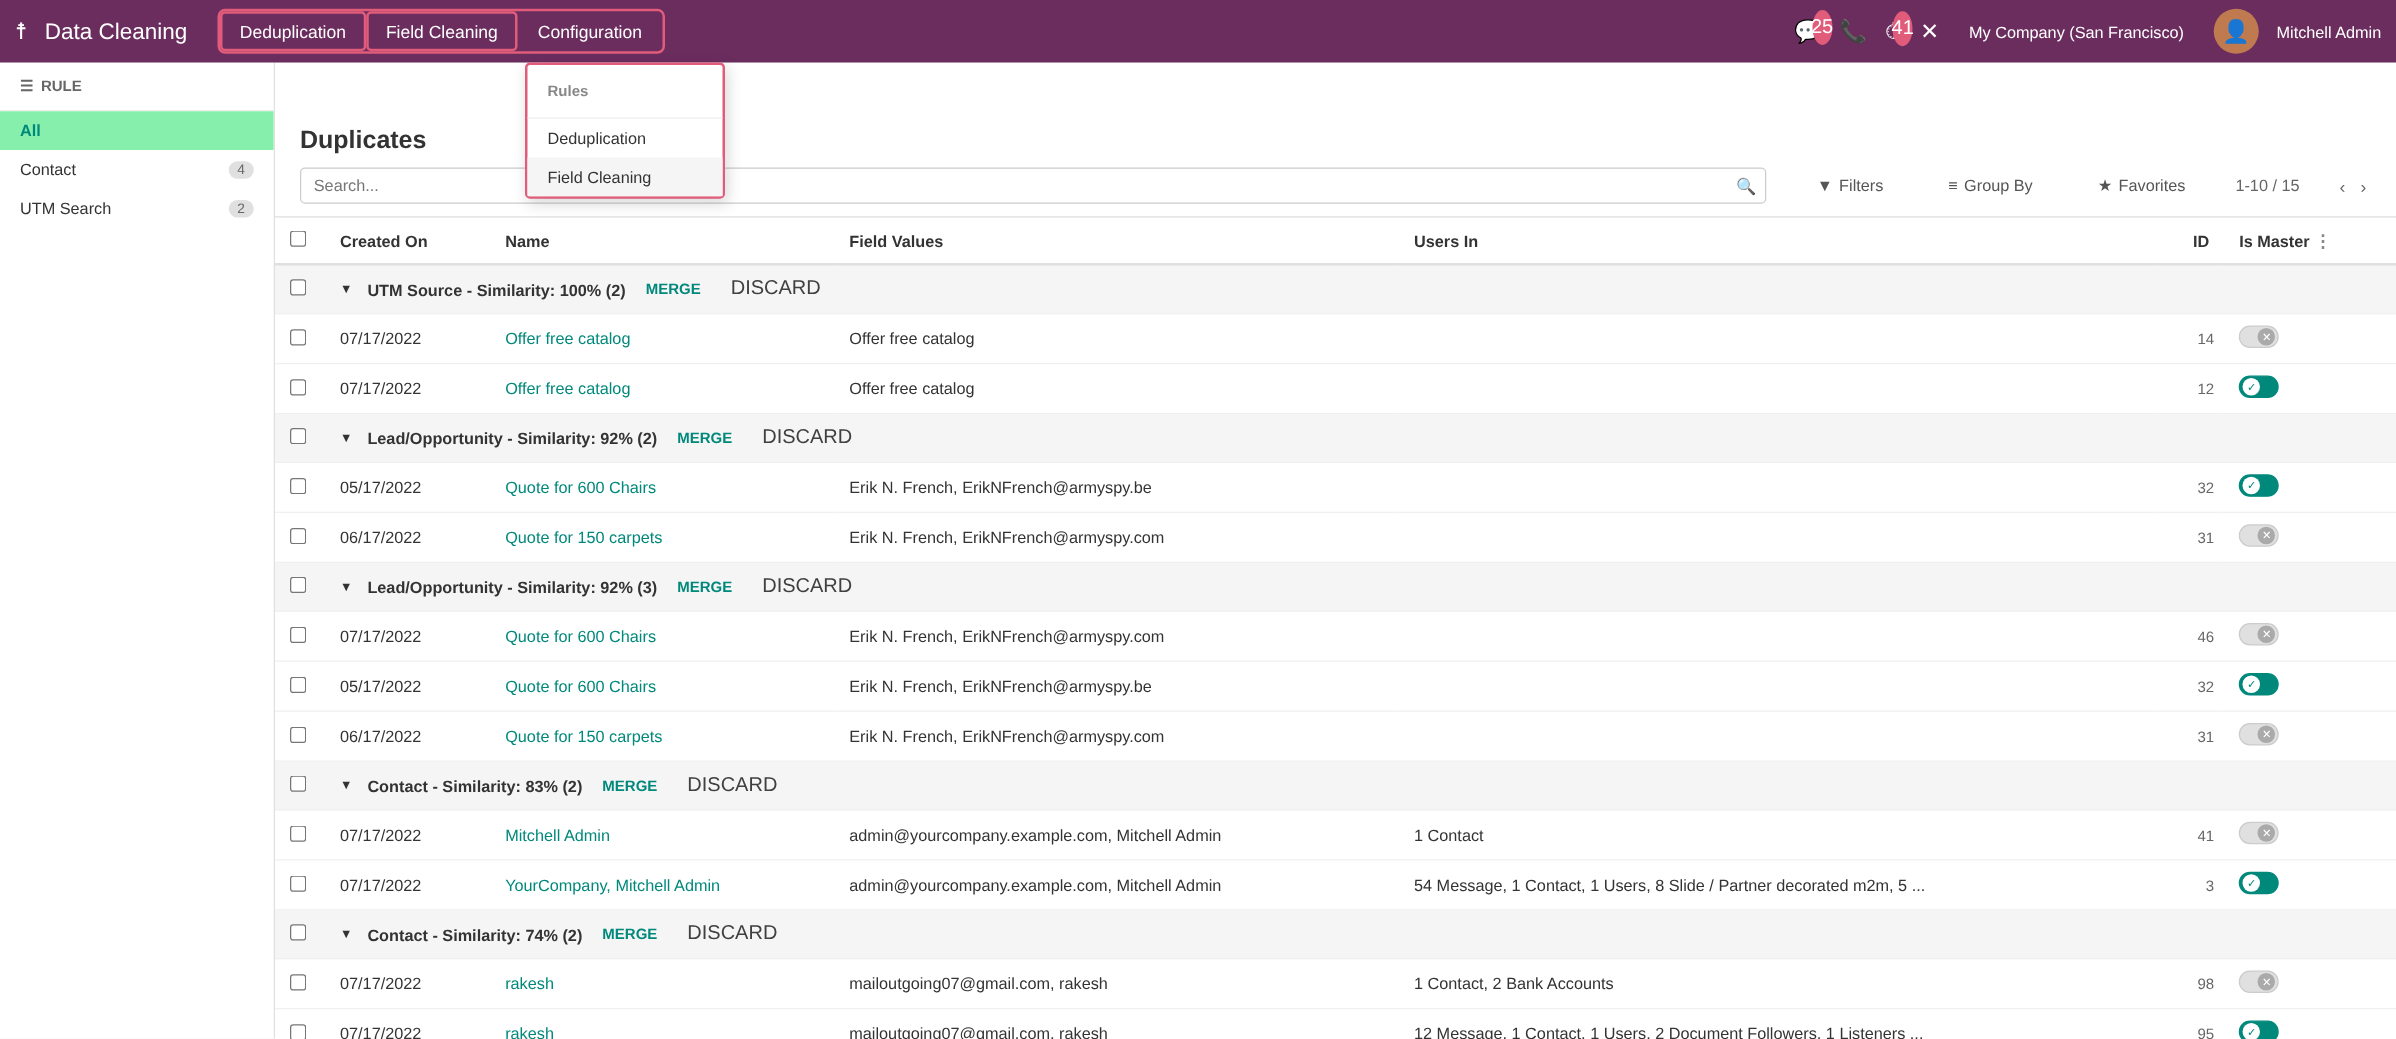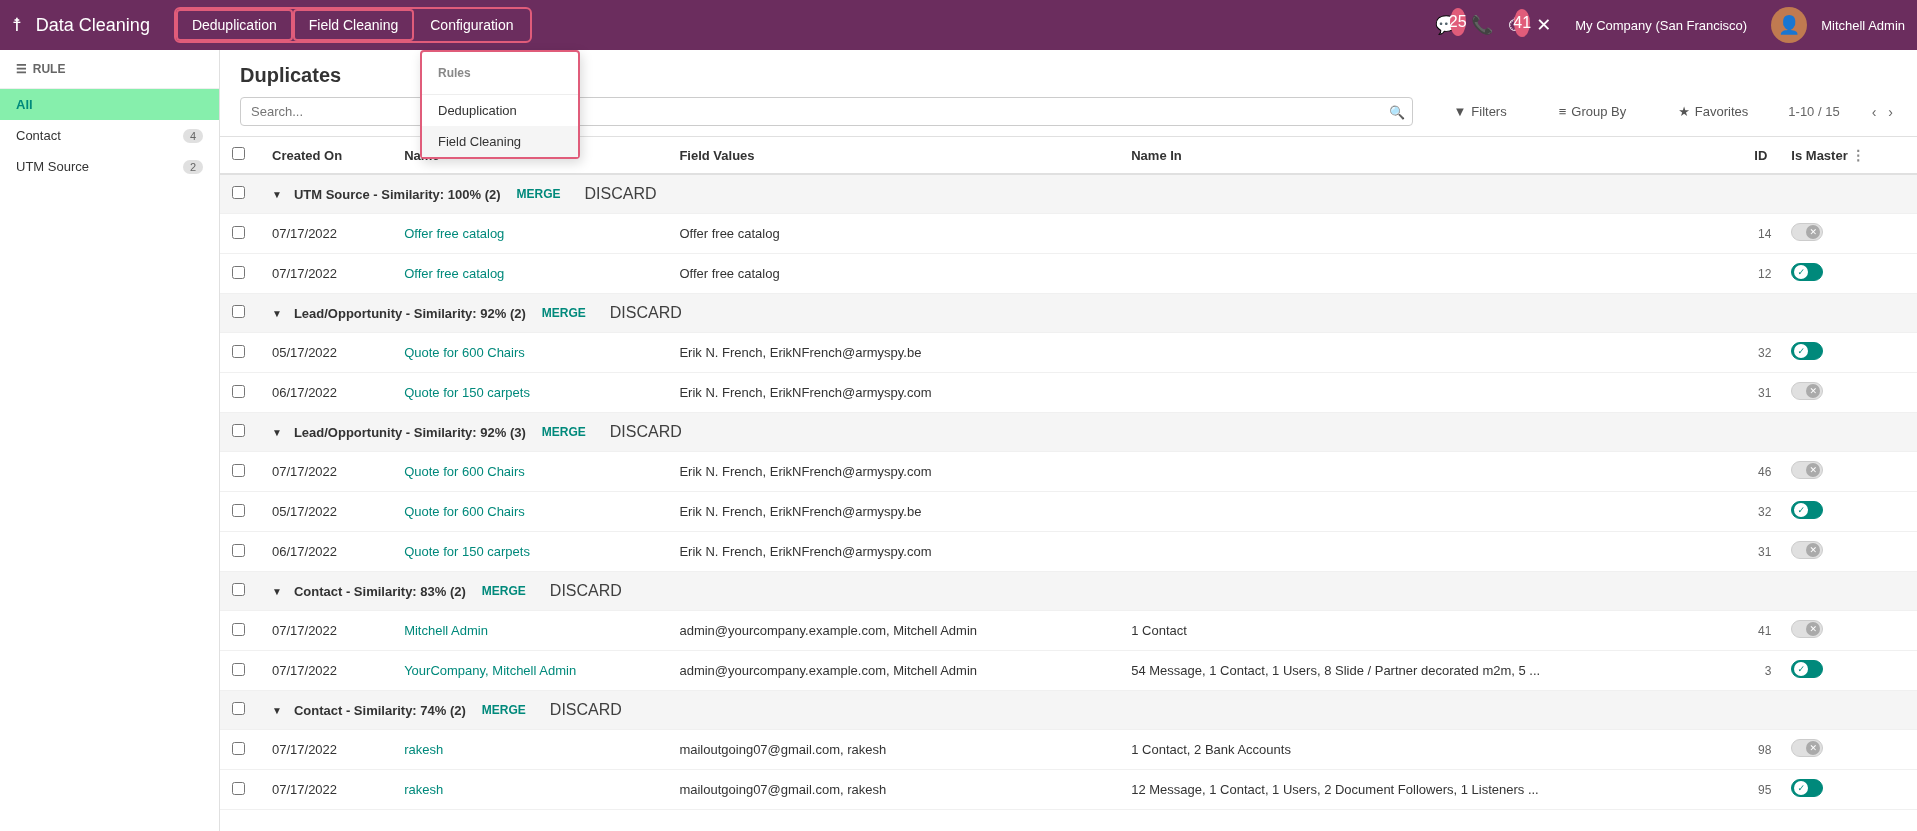--- a/index.html
+++ b/index.html
@@ -140,20 +140,21 @@
     .content-header {
       background: #fff;
       padding: 14px 20px 0 20px;
       border-bottom: 1px solid #e0e0e0;
     }
     .page-title {
       font-size: 20px;
       font-weight: bold;
       color: #333;
       margin-bottom: 10px;
+      margin-top: 37px;
     }
     .toolbar-row {
       display: flex;
       align-items: center;
       gap: 28px;
       padding-bottom: 10px;
     }
     .search-wrap { flex: 1; position: relative; }
     .search-wrap input {
       width: 100%;
@@ -332,21 +333,21 @@
       <span>RULE</span>
     </div>
     <div class="sidebar-item active">
       <span>All</span>
     </div>
     <div class="sidebar-item">
       <span>Contact</span>
       <span class="sidebar-badge">4</span>
     </div>
     <div class="sidebar-item">
-      <span>UTM Source</span>
+      <span>UTM Search</span>
       <span class="sidebar-badge">2</span>
     </div>
   </div>
 
   <div class="content-area">
 
     <div class="content-header">
       <div class="page-title">Duplicates</div>
       <div class="toolbar-row">
         <div class="search-wrap">
@@ -376,21 +377,21 @@
     <div class="table-container">
       <table>
         <thead>
           <tr>
             <th class="th-checkbox">
               <input type="checkbox" style="">
             </th>
             <th>Created On</th>
             <th>Name</th>
             <th>Field Values</th>
-            <th>Name In</th>
+            <th>Users In</th>
             <th style="text-align:right;">ID</th>
             <th>Is Master <span class="col-options">⋮</span></th>
           </tr>
         </thead>
         <tbody id="table-body">
         <tr class="group-row">
     <td>
       <input type="checkbox" style="">
     </td>
     <td colspan="6">

